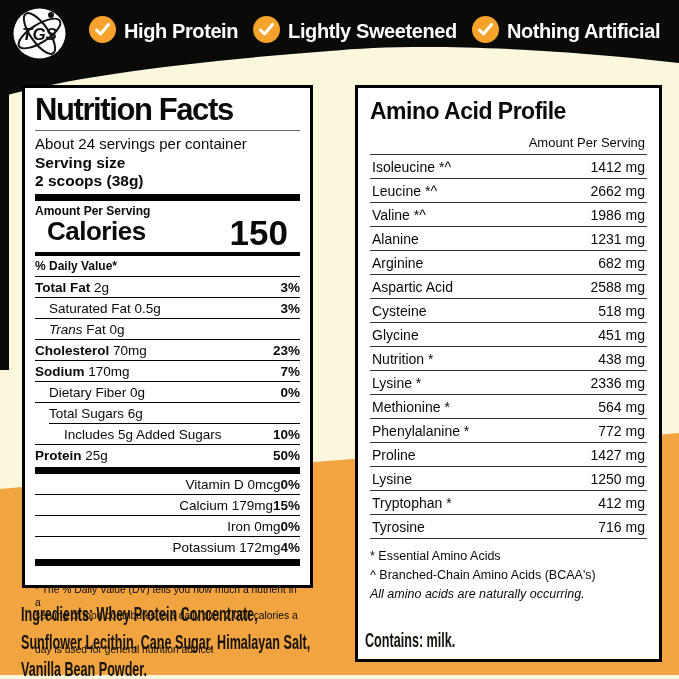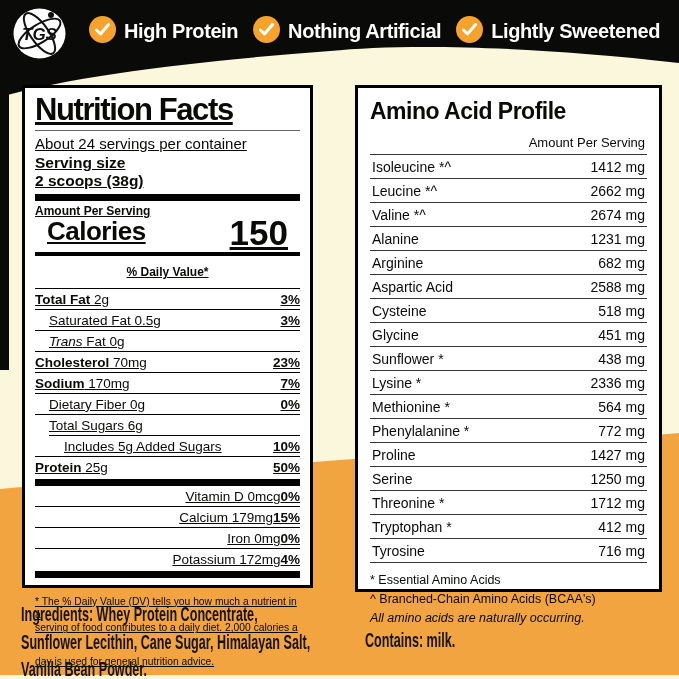--- a/index.html
+++ b/index.html
@@ -30,35 +30,35 @@
   }
   .badge-circle svg{display:block;}
   .badge-label{
     color:#fff;font-weight:bold;font-size:20px;letter-spacing:-0.4px;
     text-shadow:0 0 1px rgba(0,0,0,.4);
   }
   
   .panel{
     position:absolute;background:#fff;border:3px solid #000;z-index:2;
   }
-  .nutrition-panel{left:22px;top:85px;width:291px;height:503px;padding:5px 10px 4px;text-decoration:underline;}
-  .amino-panel{left:355px;top:85px;width:307px;height:507px;padding:8px 12px 6px;}
+  .nutrition-panel{left:22px;top:85px;width:291px;height:503px;padding:5px 10px 4px;}
+  .amino-panel{left:355px;top:85px;width:307px;height:577px;padding:8px 12px 6px;}
 
   
   .nf-title{font-size:31px;font-weight:bold;letter-spacing:-1.4px;line-height:1.1;}
   .nf-rule{border-top:1px solid #666;margin:3px 0 2px;}
   .nf-servings{font-size:15px;padding:2px 0 1px;}
   .nf-serving-size{display:flex;justify-content:space-between;font-weight:bold;font-size:15.5px;padding:1px 0 4px;flex-direction:column;}
   .bar-thick{height:7px;background:#000;}
   .bar-med{height:4px;background:#000;}
   .nf-aps{font-size:12px;font-weight:bold;margin-top:3px;}
   .nf-cal-line{display:flex;justify-content:space-between;align-items:flex-start;margin:-2px 12px 3px;}
   .nf-cal-label{font-size:26px;font-weight:bold;letter-spacing:-0.5px;}
   .nf-cal-value{font-size:35px;font-weight:bold;line-height:0.95;}
-  .nf-dvh{font-size:12px;font-weight:bold;text-align:center;padding:9px 0;border-bottom:1px solid #000;}
+  .nf-dvh{font-size:12px;font-weight:bold;text-align:left;padding:3px 0;border-bottom:1px solid #000;}
   .n-row{display:flex;justify-content:space-between;font-size:13.5px;padding:2.5px 0;}
   .n-row + .n-row{border-top:1px solid #000;}
   .n-row .dv{font-weight:bold;}
   .n-row.ind1{padding-left:14px;}
   .n-row.ind2{padding-left:15px;margin-left:14px;}
   .n-row.line-indent{border-top:1px solid #000;}
   .nf-vits .n-row{font-size:13.5px;justify-content:flex-end;}
   .nf-vits .n-row:first-child{border-top:none;}
   .nf-foot{font-size:10.3px;line-height:1.3;margin-top:3px;white-space:pre-line;}
   .nf-foot .p2{margin-top:7px;}
@@ -112,30 +112,30 @@
     </span>
     <span class="badge-label">High Protein</span>
   </div>
 
   <div class="badge">
     <span class="badge-circle">
       <svg width="15" height="13" viewBox="0 0 15 13">
           <path d="M1.5 7 L5.5 11 L13.5 1.5" fill="none" stroke="#fff" stroke-width="3" stroke-linecap="round" stroke-linejoin="round"></path>
         </svg>
     </span>
-    <span class="badge-label">Nothing Artificial</span>
+    <span class="badge-label">Lightly Sweetened</span>
   </div>
 
   <div class="badge">
     <span class="badge-circle">
       <svg width="15" height="13" viewBox="0 0 15 13">
           <path d="M1.5 7 L5.5 11 L13.5 1.5" fill="none" stroke="#fff" stroke-width="3" stroke-linecap="round" stroke-linejoin="round"></path>
         </svg>
     </span>
-    <span class="badge-label">Lightly Sweetened</span>
+    <span class="badge-label">Nothing Artificial</span>
   </div>
 </div>
 
 <div class="panel nutrition-panel">
   <div class="nf-title">Nutrition Facts</div>
   <div class="nf-rule"></div>
   <div class="nf-servings">About 24 servings per container</div>
   <div class="nf-serving-size">
     <span>Serving size</span>
     <span>2 scoops (38g)</span>
@@ -234,21 +234,21 @@
     <span>1412 mg</span>
   </div>
 
   <div class="a-row">
     <span>Leucine *^</span>
     <span>2662 mg</span>
   </div>
 
   <div class="a-row">
     <span>Valine *^</span>
-    <span>2674 mg</span>
+    <span>1986 mg</span>
   </div>
 
   <div class="a-row">
     <span>Alanine</span>
     <span>1231 mg</span>
   </div>
 
   <div class="a-row">
     <span>Arginine</span>
     <span>682 mg</span>
@@ -264,21 +264,21 @@
     <span>518 mg</span>
   </div>
 
 
   <div class="a-row">
     <span>Glycine</span>
     <span>451 mg</span>
   </div>
 
   <div class="a-row">
-    <span>Sunflower *</span>
+    <span>Nutrition *</span>
     <span>438 mg</span>
   </div>
 
   <div class="a-row">
     <span>Lysine *</span>
     <span>2336 mg</span>
   </div>
 
   <div class="a-row">
     <span>Methionine *</span>
@@ -289,28 +289,24 @@
     <span>Phenylalanine *</span>
     <span>772 mg</span>
   </div>
 
   <div class="a-row">
     <span>Proline</span>
     <span>1427 mg</span>
   </div>
 
   <div class="a-row">
-    <span>Serine</span>
+    <span>Lysine</span>
     <span>1250 mg</span>
   </div>
 
-  <div class="a-row">
-    <span>Threonine *</span>
-    <span>1712 mg</span>
-  </div>
 
   <div class="a-row">
     <span>Tryptophan *</span>
     <span>412 mg</span>
   </div>
 
   <div class="a-row">
     <span>Tyrosine</span>
     <span>716 mg</span>
   </div>

